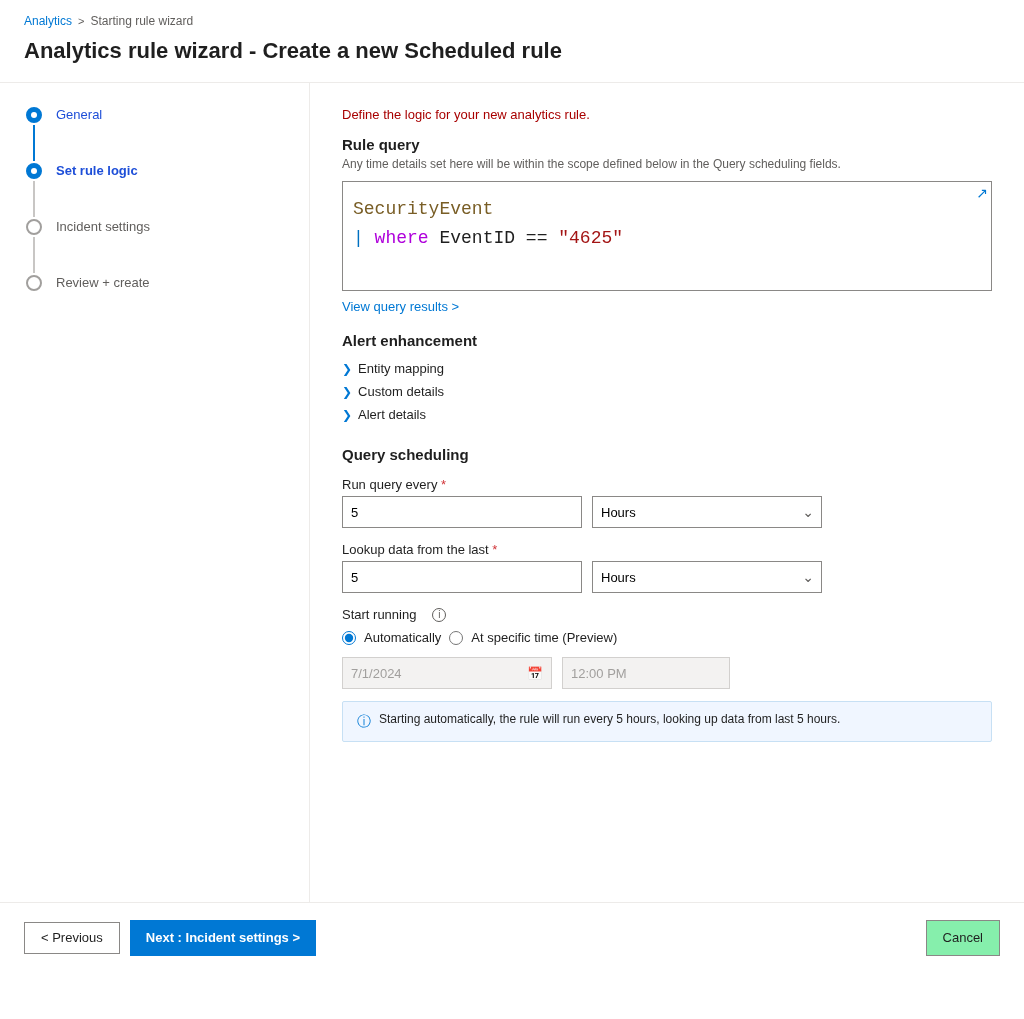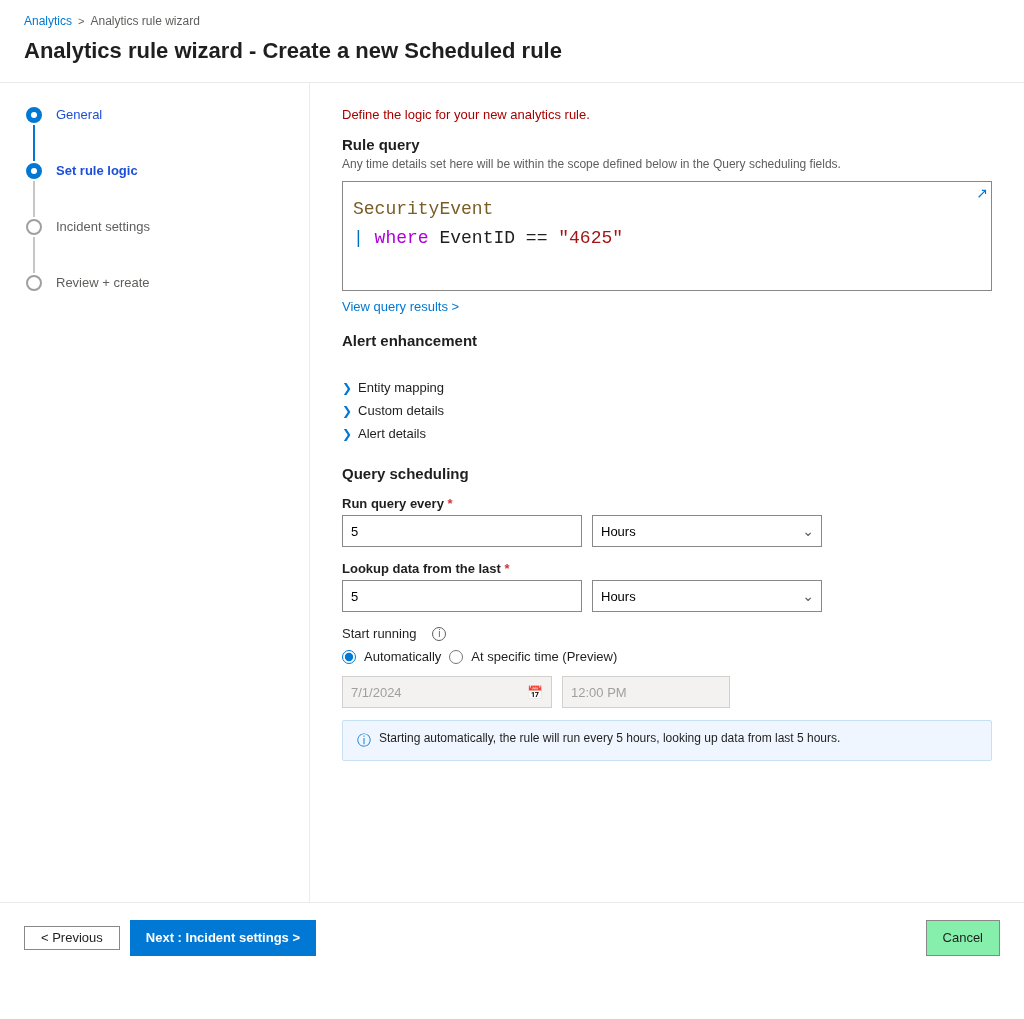--- a/index.html
+++ b/index.html
@@ -195,21 +195,21 @@
       font-size: 13px;
       cursor: pointer;
       text-decoration: none;
       display: inline-block;
       margin-bottom: 18px;
     }
 
     .alert-enhancement-title {
       font-size: 15px;
       font-weight: 600;
-      margin-bottom: 27px;
+      margin-bottom: 8px;
     }
 
     .expandable-item {
       display: flex;
       align-items: center;
       gap: 6px;
       padding: 4px 0;
       cursor: pointer;
       color: #1f1f1f;
     }
@@ -240,21 +240,21 @@
 
     .form-group {
       display: flex;
       flex-direction: column;
       gap: 4px;
     }
 
     .form-label {
       font-size: 13px;
       color: #1f1f1f;
-      font-weight: 700;
+      font-weight: 400;
     }
 
     .required-star {
       color: #d13438;
     }
 
     .form-input {
       width: 240px;
       height: 32px;
       border: 1px solid #8a8886;
@@ -402,21 +402,21 @@
       height: 70px;
       border-top: 1px solid #edebe9;
       display: flex;
       align-items: center;
       padding: 0 24px;
       gap: 10px;
       background: #fff;
     }
 
     .btn-previous {
-      height: 24px;
+      height: 32px;
       padding: 0 16px;
       border: 1px solid #8a8886;
       background: #fff;
       font-size: 13px;
       cursor: pointer;
       color: #1f1f1f;
     }
 
     .btn-next {
       height: 36px;
@@ -439,21 +439,21 @@
       color: #1f1f1f;
       margin-left: auto;
     }
   </style>
 </head>
 <body>
 
 <div class="breadcrumb">
   <a href="#">Analytics</a>
   <span class="breadcrumb-sep">&gt;</span>
-  <span>Analytics rule wizard</span>
+  <span>Starting rule wizard</span>
 </div>
 
 <div class="page-title">Analytics rule wizard - Create a new Scheduled rule</div>
 
 <div class="divider-top"></div>
 
 <div class="main-layout">
 
   <div class="sidebar">
 

